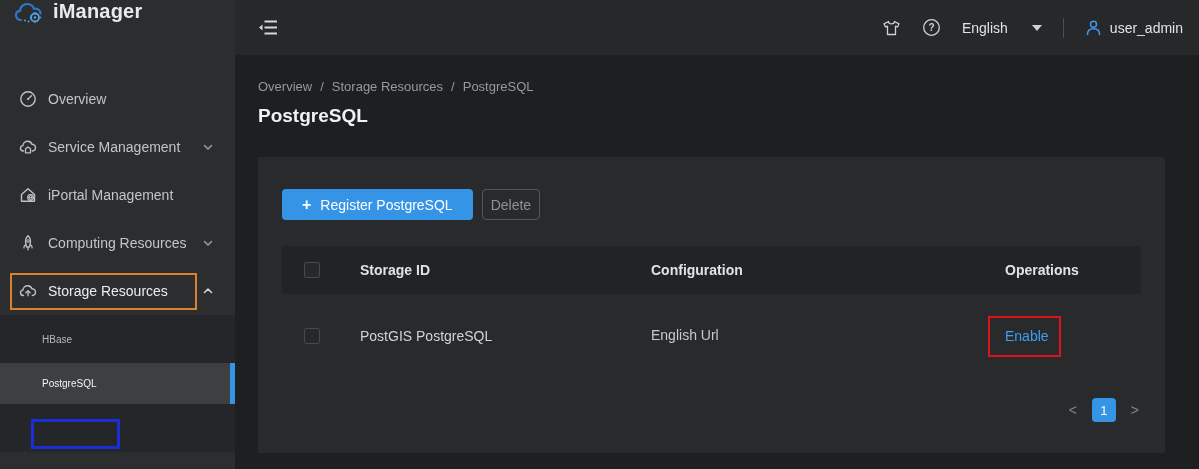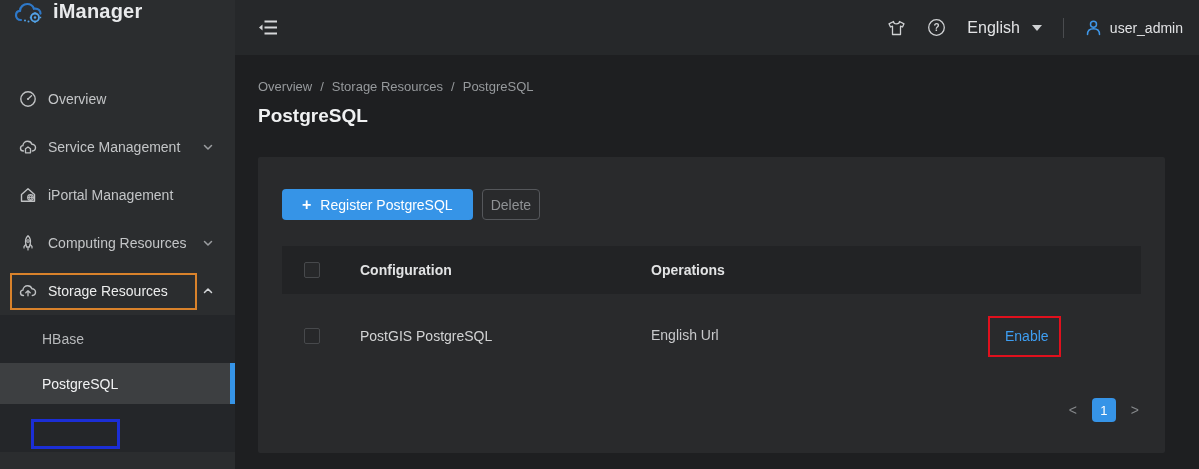--- a/index.html
+++ b/index.html
@@ -23,36 +23,36 @@
   .menu-item {
     height: 48px; display: flex; align-items: center; padding-left: 19px;
     font-size: 14px; color: #c3c5c7; cursor: pointer; position: relative;
   }
   .menu-item .mi-label { margin-left: 11px; }
   .menu-item.active { color: #eceded; }
   .mi-caret { position: absolute; right: 22px; top: 50%; margin-top: -5px; }
   .submenu { background: #242629; height: 137px; }
   .submenu-item {
     height: 48px; display: flex; align-items: center; padding-left: 42px;
-    font-size: 14px; color: #b7b9bb; cursor: pointer; position: relative;
+    font-size: 10px; color: #b7b9bb; cursor: pointer; position: relative;
   }
   .submenu-item.selected {
     height: 41px; background: #3d3f41; color: #f2f3f4;
   }
   .submenu-item.selected .sel-bar {
     position: absolute; right: 0; top: 0; width: 5px; height: 100%; background: #3694e7;
   }
   
   .main { position: absolute; left: 235px; top: 0; right: 0; bottom: 0; }
   .topbar {
     height: 55px; background: #26282a; display: flex; align-items: center;
     padding: 0 16px 0 23px;
   }
   .topbar-right { margin-left: auto; display: flex; align-items: center; gap: 21px; }
-  .lang { display: flex; align-items: center; gap: 12px; font-size: 16px; color: #e2e3e5; cursor: pointer; }
+  .lang { display: flex; align-items: center; gap: 24px; font-size: 14px; color: #e2e3e5; cursor: pointer; }
   .lang-caret {
     width: 0; height: 0; border-left: 5px solid transparent; border-right: 5px solid transparent;
     border-top: 6px solid #cfd1d3;
   }
   .v-divider { width: 1px; height: 20px; background: #4a4c4f; }
   .user { display: flex; align-items: center; gap: 8px; font-size: 14px; color: #e2e3e5; cursor: pointer; }
   .content { position: absolute; top: 55px; left: 0; right: 0; bottom: 0; background: #1e1f21; }
   .breadcrumb {
     position: absolute; left: 23px; top: 24px; font-size: 13px; color: #96999c;
     display: flex; gap: 8px; align-items: center;
@@ -257,20 +257,21 @@
           <span>Register PostgreSQL</span>
         </button>
         <button class="btn-ghost">Delete</button>
       </div>
 
       <div class="table">
         <div class="t-row t-head">
           <div>
               <div class="cb"></div>
             </div>
+          <div>Storage ID</div>
           <div>Configuration</div>
           <div>Operations</div>
         </div>
         <div class="t-row t-body">
           <div>
               <div class="cb"></div>
             </div>
           <div>PostGIS PostgreSQL</div>
           <div class="cfg">
             <div>English Url</div>

